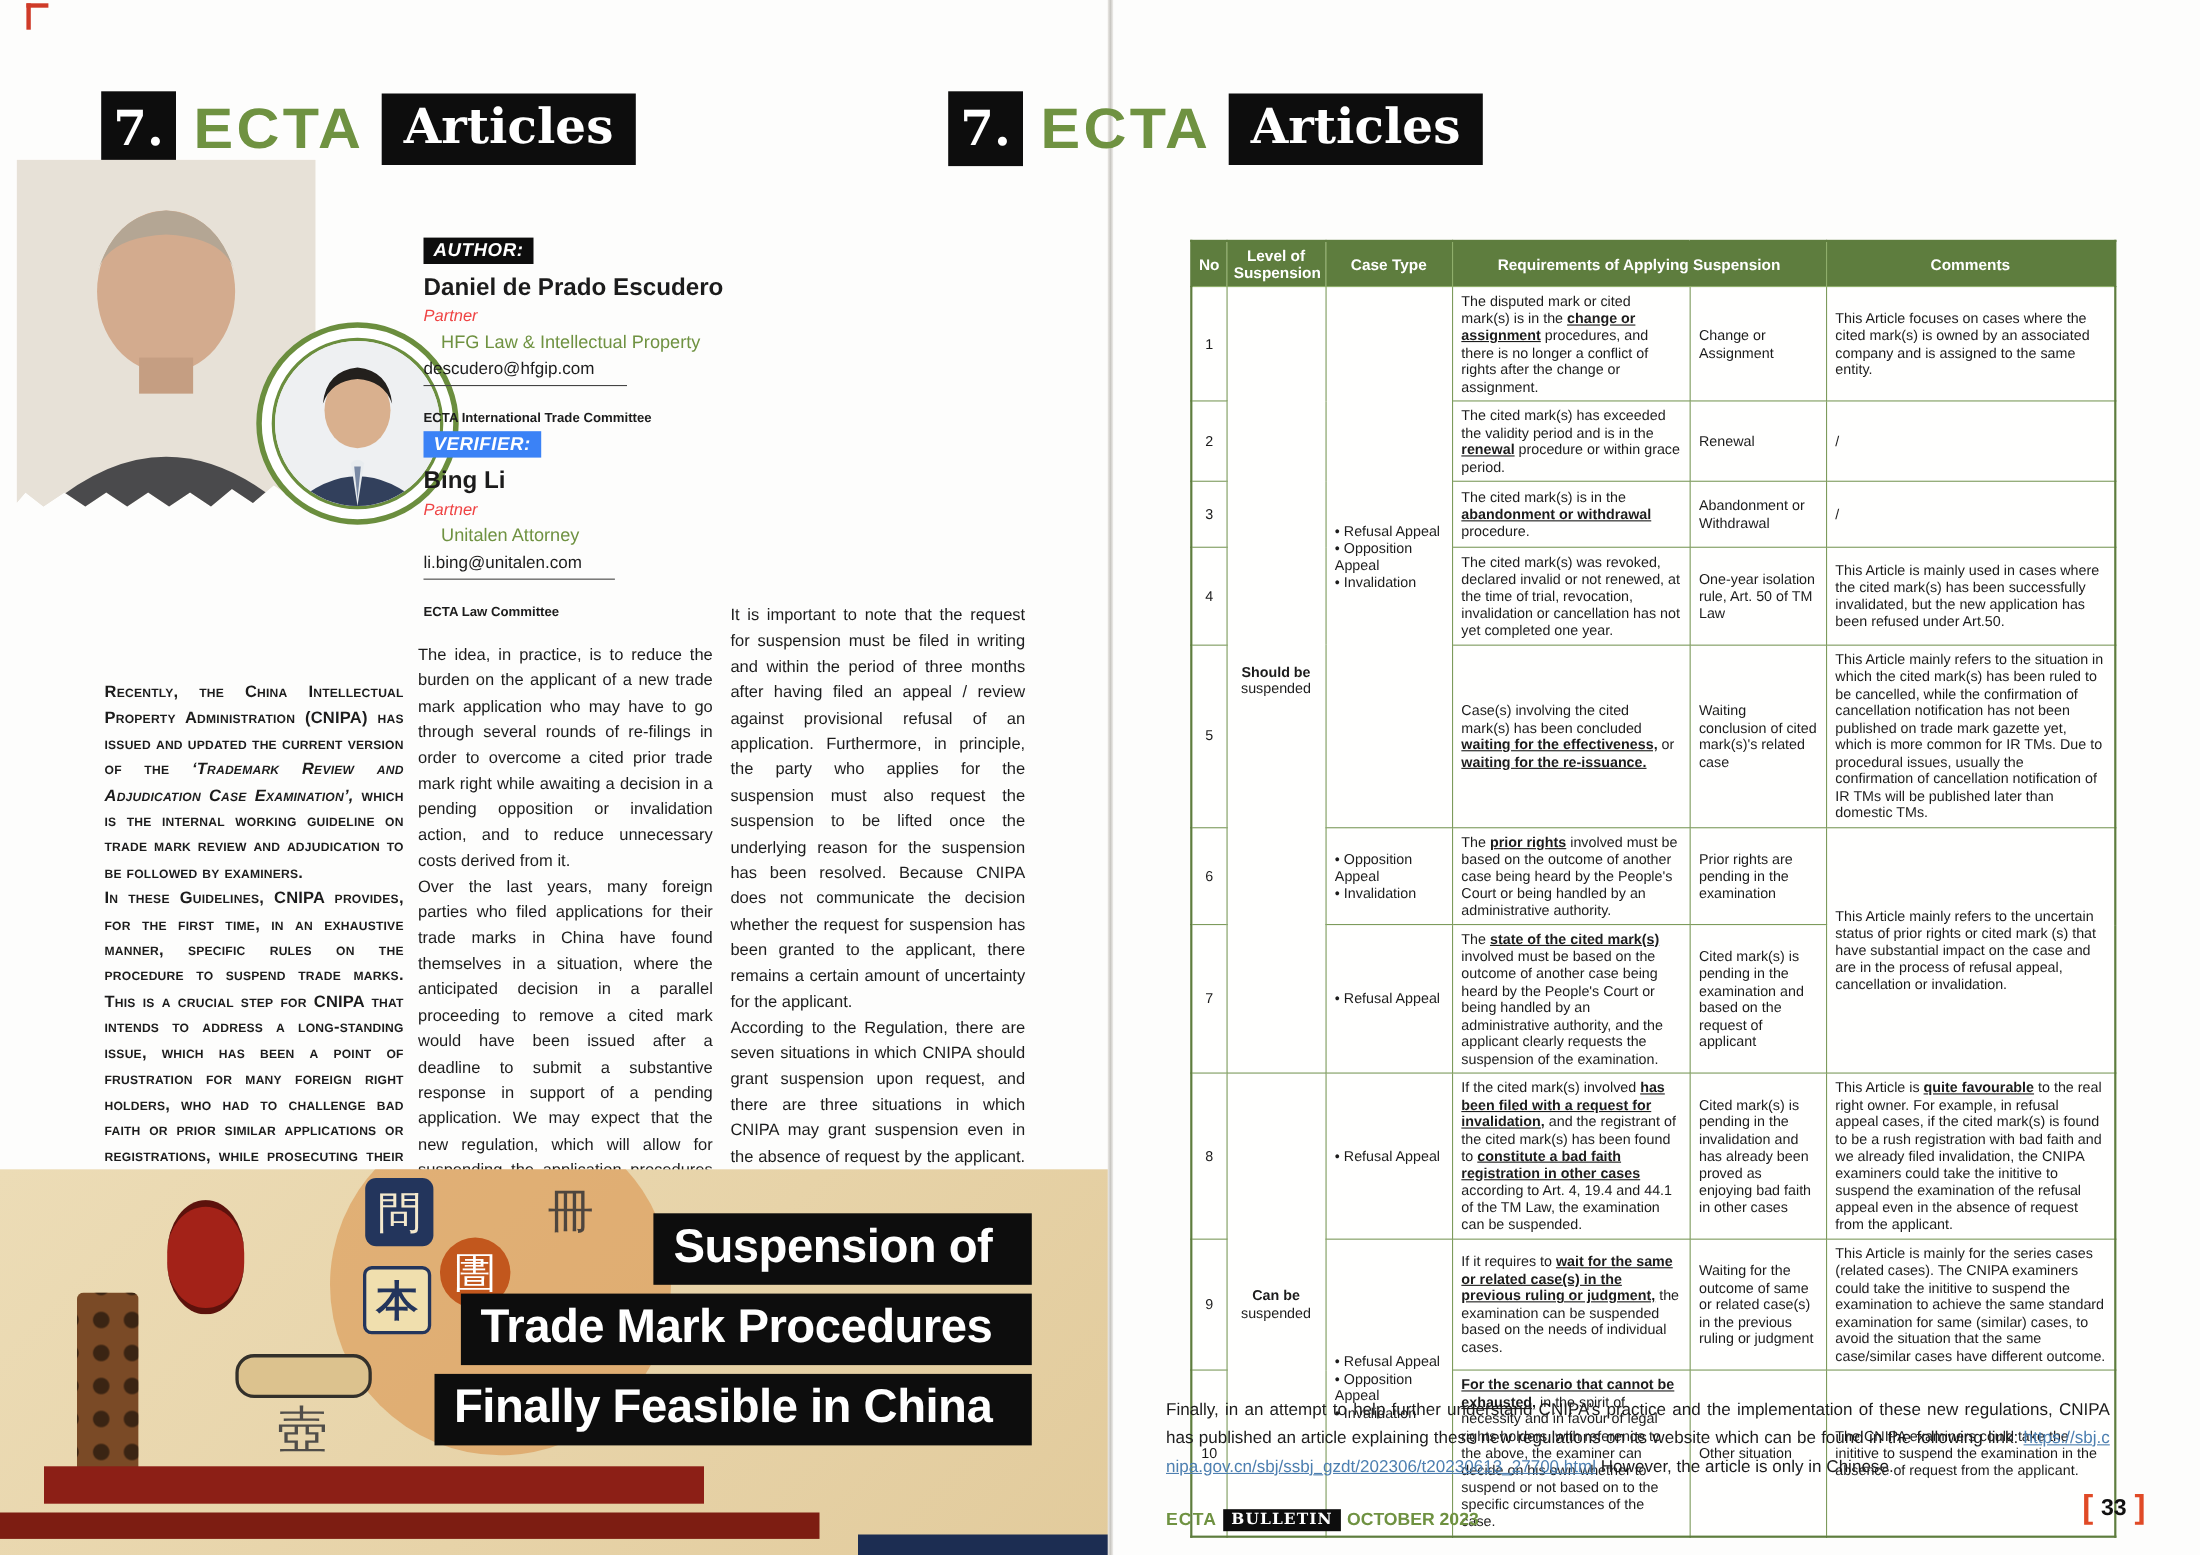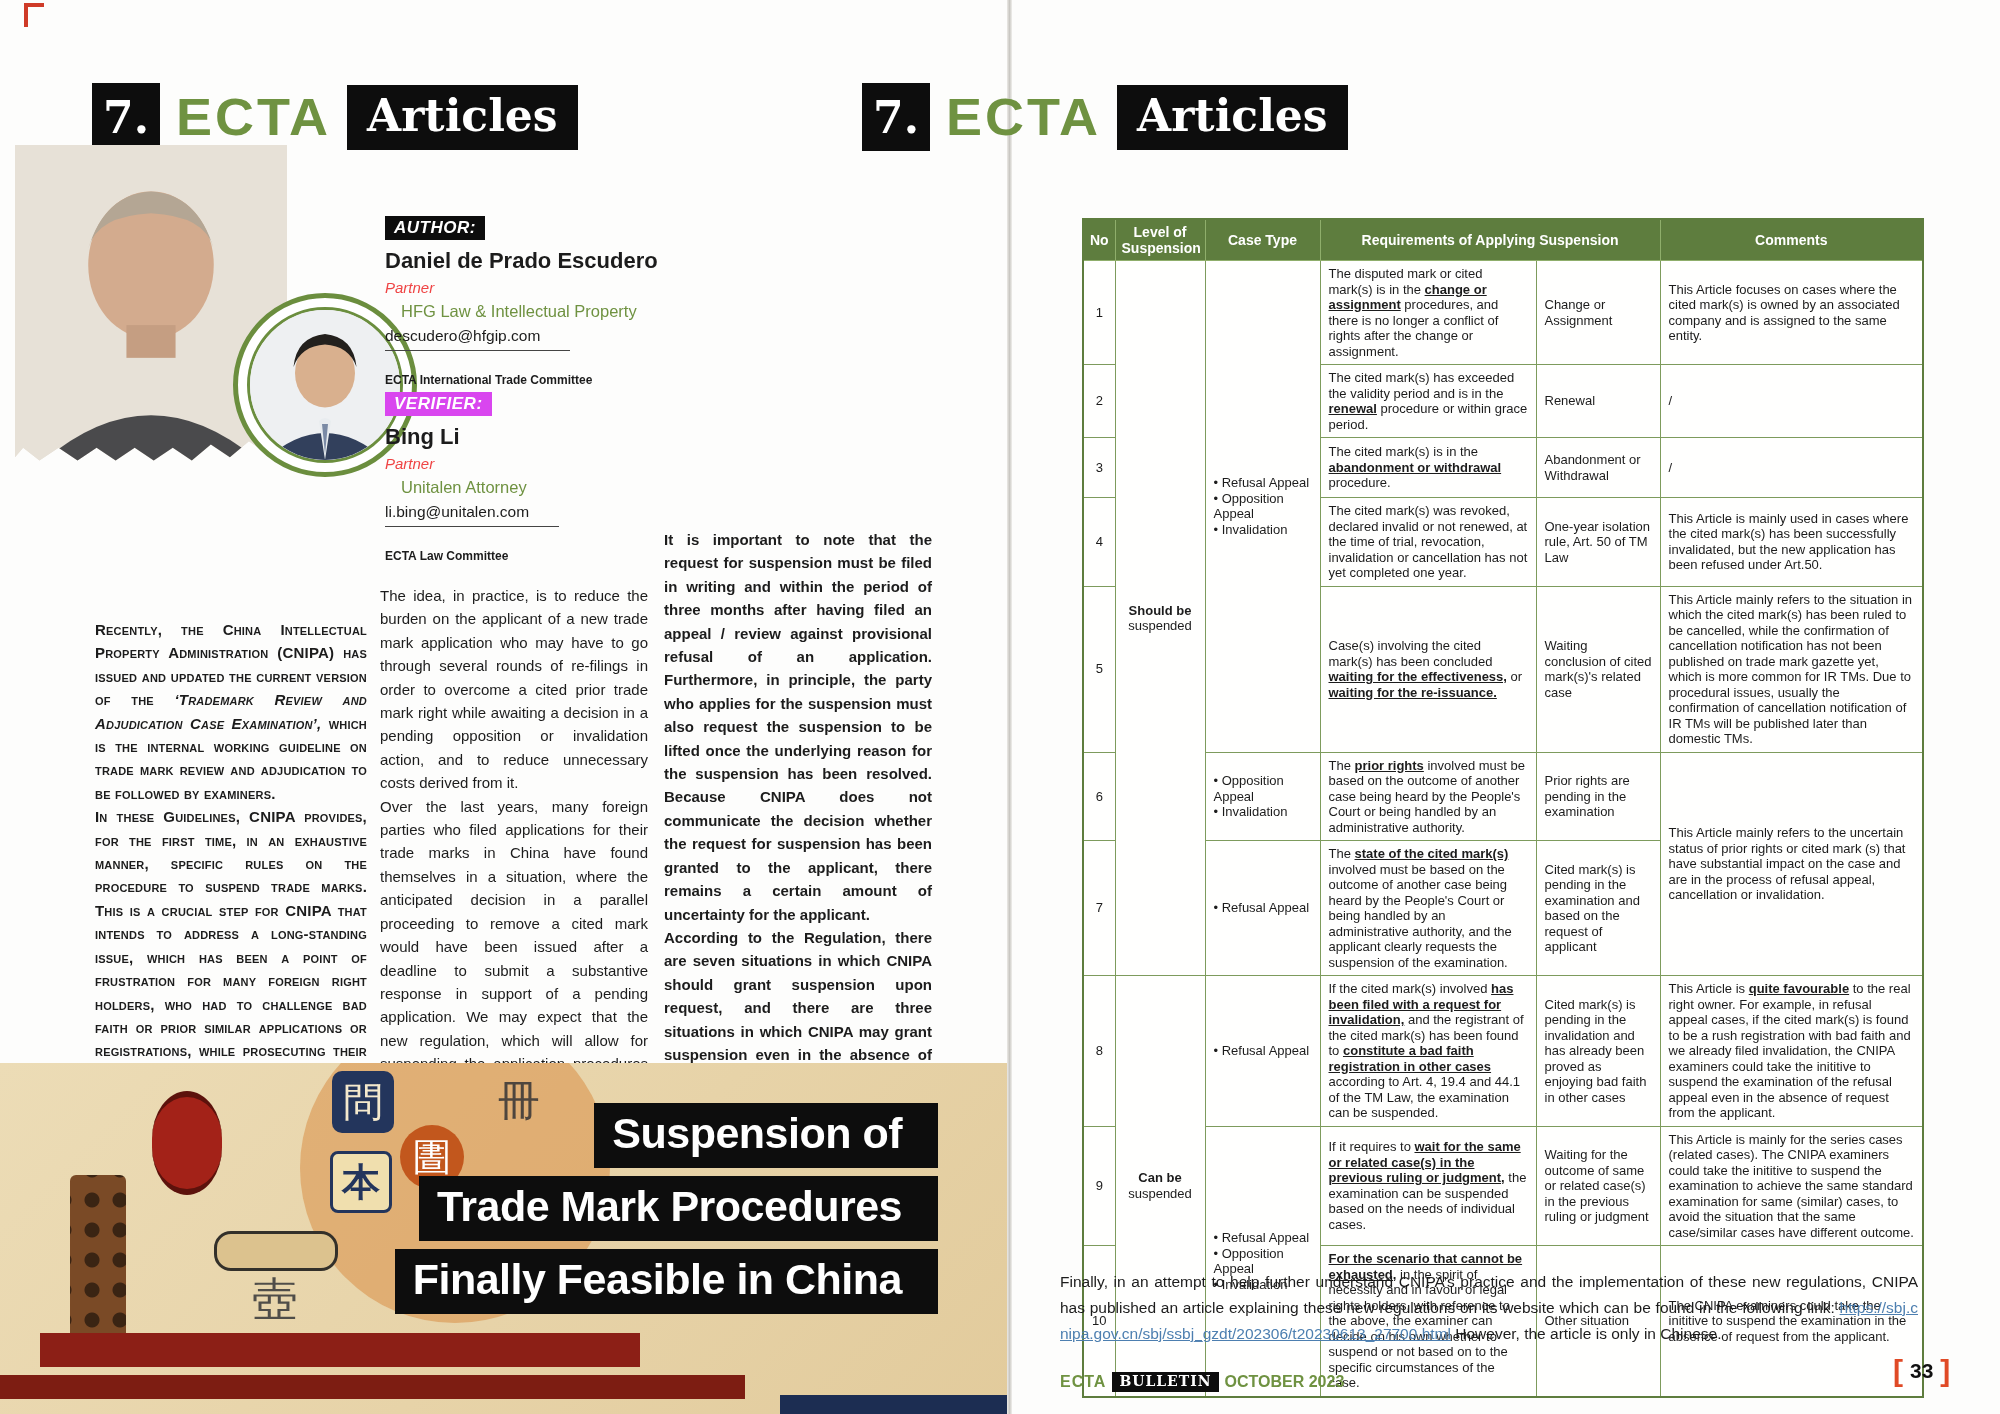--- a/index.html
+++ b/index.html
@@ -10,21 +10,21 @@
   .num-box{background:#0d0d0d;color:#fff;width:68px;height:68px;display:flex;align-items:center;
            justify-content:center;font-family:"DejaVu Serif",serif;font-weight:bold;font-size:44px;}
   .brand-logo{color:#6f9241;font-weight:bold;font-size:54px;letter-spacing:3px;transform:scaleY(.96);}
   .section-box{background:#0d0d0d;color:#fff;font-family:"DejaVu Serif",serif;font-weight:bold;
                font-size:44px;padding:5px 20px 9px 20px;}
   
   .person-block{position:absolute;width:300px;}
   .person-label{display:inline-block;color:#fff;font-style:italic;font-weight:bold;font-size:17px;
                 padding:2px 9px;letter-spacing:.5px;}
   .label-dark{background:#0d0d0d;}
-  .label-green{background:#d946ef;}
+  .label-green{background:#3b82f6;}
   .person-name{font-size:22px;font-weight:bold;margin-top:8px;}
   .person-role{font-style:italic;font-size:15px;margin-top:5px;color:#ef4444;}
   .person-firm{color:#6f9241;font-weight:normal;font-size:16.5px;margin-top:6px;margin-left:16px;}
   .person-email{display:inline-block;font-size:15.5px;margin-top:6px;padding:0 30px 5px 0;
                 border-bottom:1.5px solid #444;}
   .person-committee{font-weight:bold;font-size:12px;margin-top:22px;}
   
   .photo-daniel{position:absolute;left:15px;top:145px;width:272px;height:322px;background:#e9e3da;
     overflow:hidden;clip-path:polygon(0 0,100% 0,100% 92%,93% 96%,86% 92%,79% 97%,72% 93%,65% 98%,
     58% 94%,51% 98%,44% 94%,37% 98%,30% 94%,23% 98%,16% 94%,9% 98%,3% 94%,0 97%);}
@@ -32,21 +32,21 @@
   .stamp{position:absolute;left:233px;top:293px;width:184px;height:184px;border-radius:50%;
          border:5px solid #6b8e3e;background:#fff;box-sizing:border-box;}
   .stamp-inner{position:absolute;left:9px;top:9px;right:9px;bottom:9px;border-radius:50%;
                border:3px solid #6b8e3e;overflow:hidden;background:#eef0f2;}
   .stamp-inner svg{width:100%;height:100%;}
   
   .col{position:absolute;width:272px;text-align:justify;font-size:15px;line-height:23.4px;}
   .col p{margin:0;}
   .col-intro{left:95px;top:618px;font-weight:700;font-variant:small-caps;letter-spacing:.2px;}
   .col-two{left:380px;top:548px;width:268px;margin-top:36px;}
-  .col-three{left:664px;top:528px;width:268px;font-weight:bold;}
+  .col-three{left:664px;top:548px;width:268px;}
   
   .illustration{position:absolute;left:0;top:1063px;width:1010px;height:351px;
                 background:linear-gradient(135deg,#ecdcb6 0%,#e7d3a8 55%,#e2cb9c 100%);overflow:hidden;}
   .illus-circle{position:absolute;left:300px;top:-50px;width:310px;height:310px;border-radius:50%;
                 background:#d8873c;opacity:.5;}
   .tile-navy{position:absolute;left:332px;top:8px;width:62px;height:62px;background:#23355c;
              border-radius:10px;color:#f4e9cd;font-size:40px;display:flex;align-items:center;justify-content:center;}
   .tile-orange{position:absolute;left:400px;top:62px;width:64px;height:64px;background:#c2571d;
                border-radius:50%;color:#fff;font-size:38px;display:flex;align-items:center;justify-content:center;}
   .tile-cream{position:absolute;left:330px;top:88px;width:56px;height:56px;background:#f0dfae;

